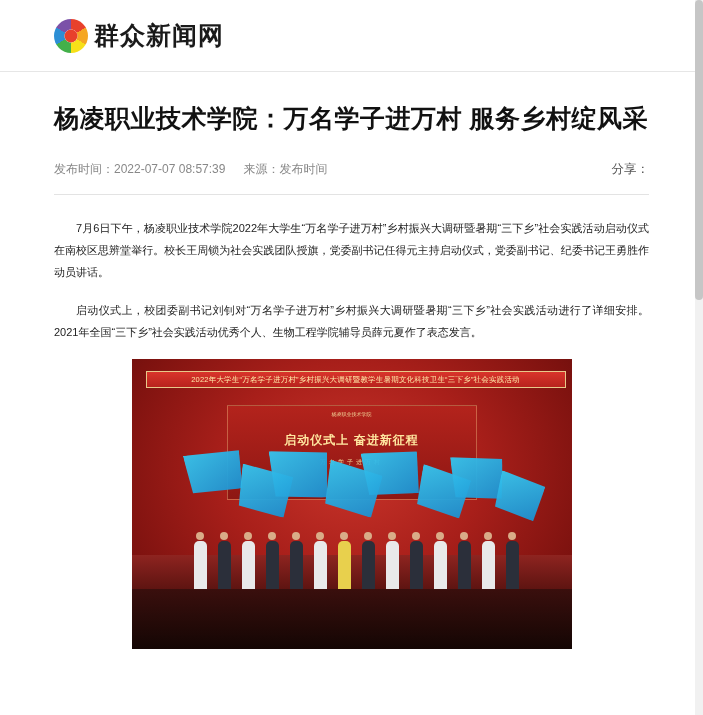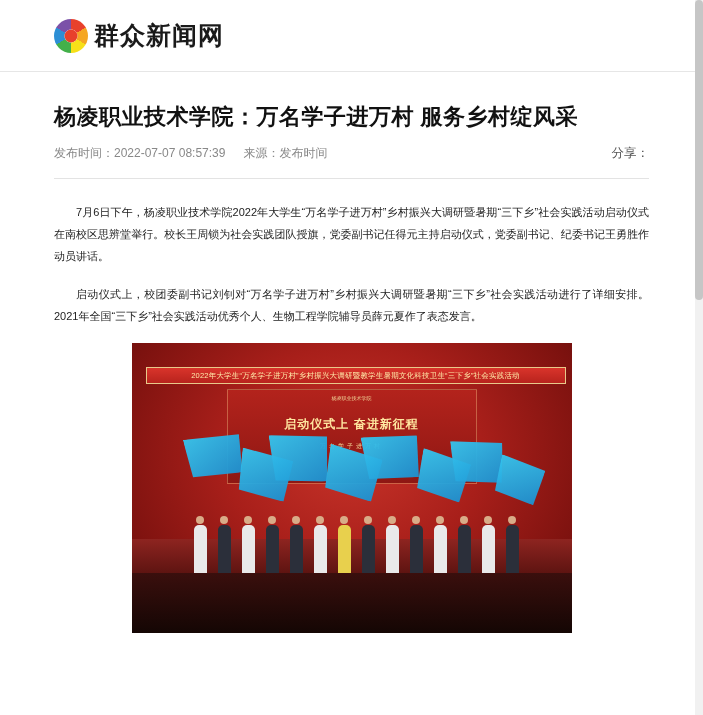--- a/index.html
+++ b/index.html
@@ -63,35 +63,35 @@
     color: #1a1a1a;
     letter-spacing: 1px;
     font-family: "Liberation Serif", serif;
   }
   
   .article {
     padding: 0 54px;
     box-sizing: border-box;
   }
   .headline {
-    font-size: 22px;
+    font-size: 25px;
     font-weight: bold;
     color: #111111;
     margin: 30px 8px 0 0;
     line-height: 1.35;
     letter-spacing: 0.5px;
     white-space: nowrap;
   }
   .author-line {
     margin-top: 22px;
     font-size: 12px;
     color: #666666;
   }
   .meta-row {
-    margin-top: 13px;
+    margin-top: 25px;
     display: flex;
     align-items: center;
     font-size: 12px;
     color: #888888;
     position: relative;
     padding-bottom: 16px;
   }
   .meta-publish { margin-right: 18px; }
   .meta-source { }
   .share-label {
@@ -131,21 +131,21 @@
     background: #7a1410;
   }
   .photo .stage-bg {
     position: absolute;
     inset: 0;
     background:
       radial-gradient(ellipse at 50% 38%, #c9342a 0%, #a81f1a 42%, #7d120f 78%, #5d0c0a 100%);
   }
   .photo .banner {
     position: absolute;
-    top: 24px;
+    top: 12px;
     left: 14px;
     right: 6px;
     height: 17px;
     background: linear-gradient(#d9342b, #b8231d);
     border: 1px solid #e8c98a;
     box-sizing: border-box;
     color: #ffe9a8;
     font-size: 7.5px;
     line-height: 15px;
     text-align: center;

